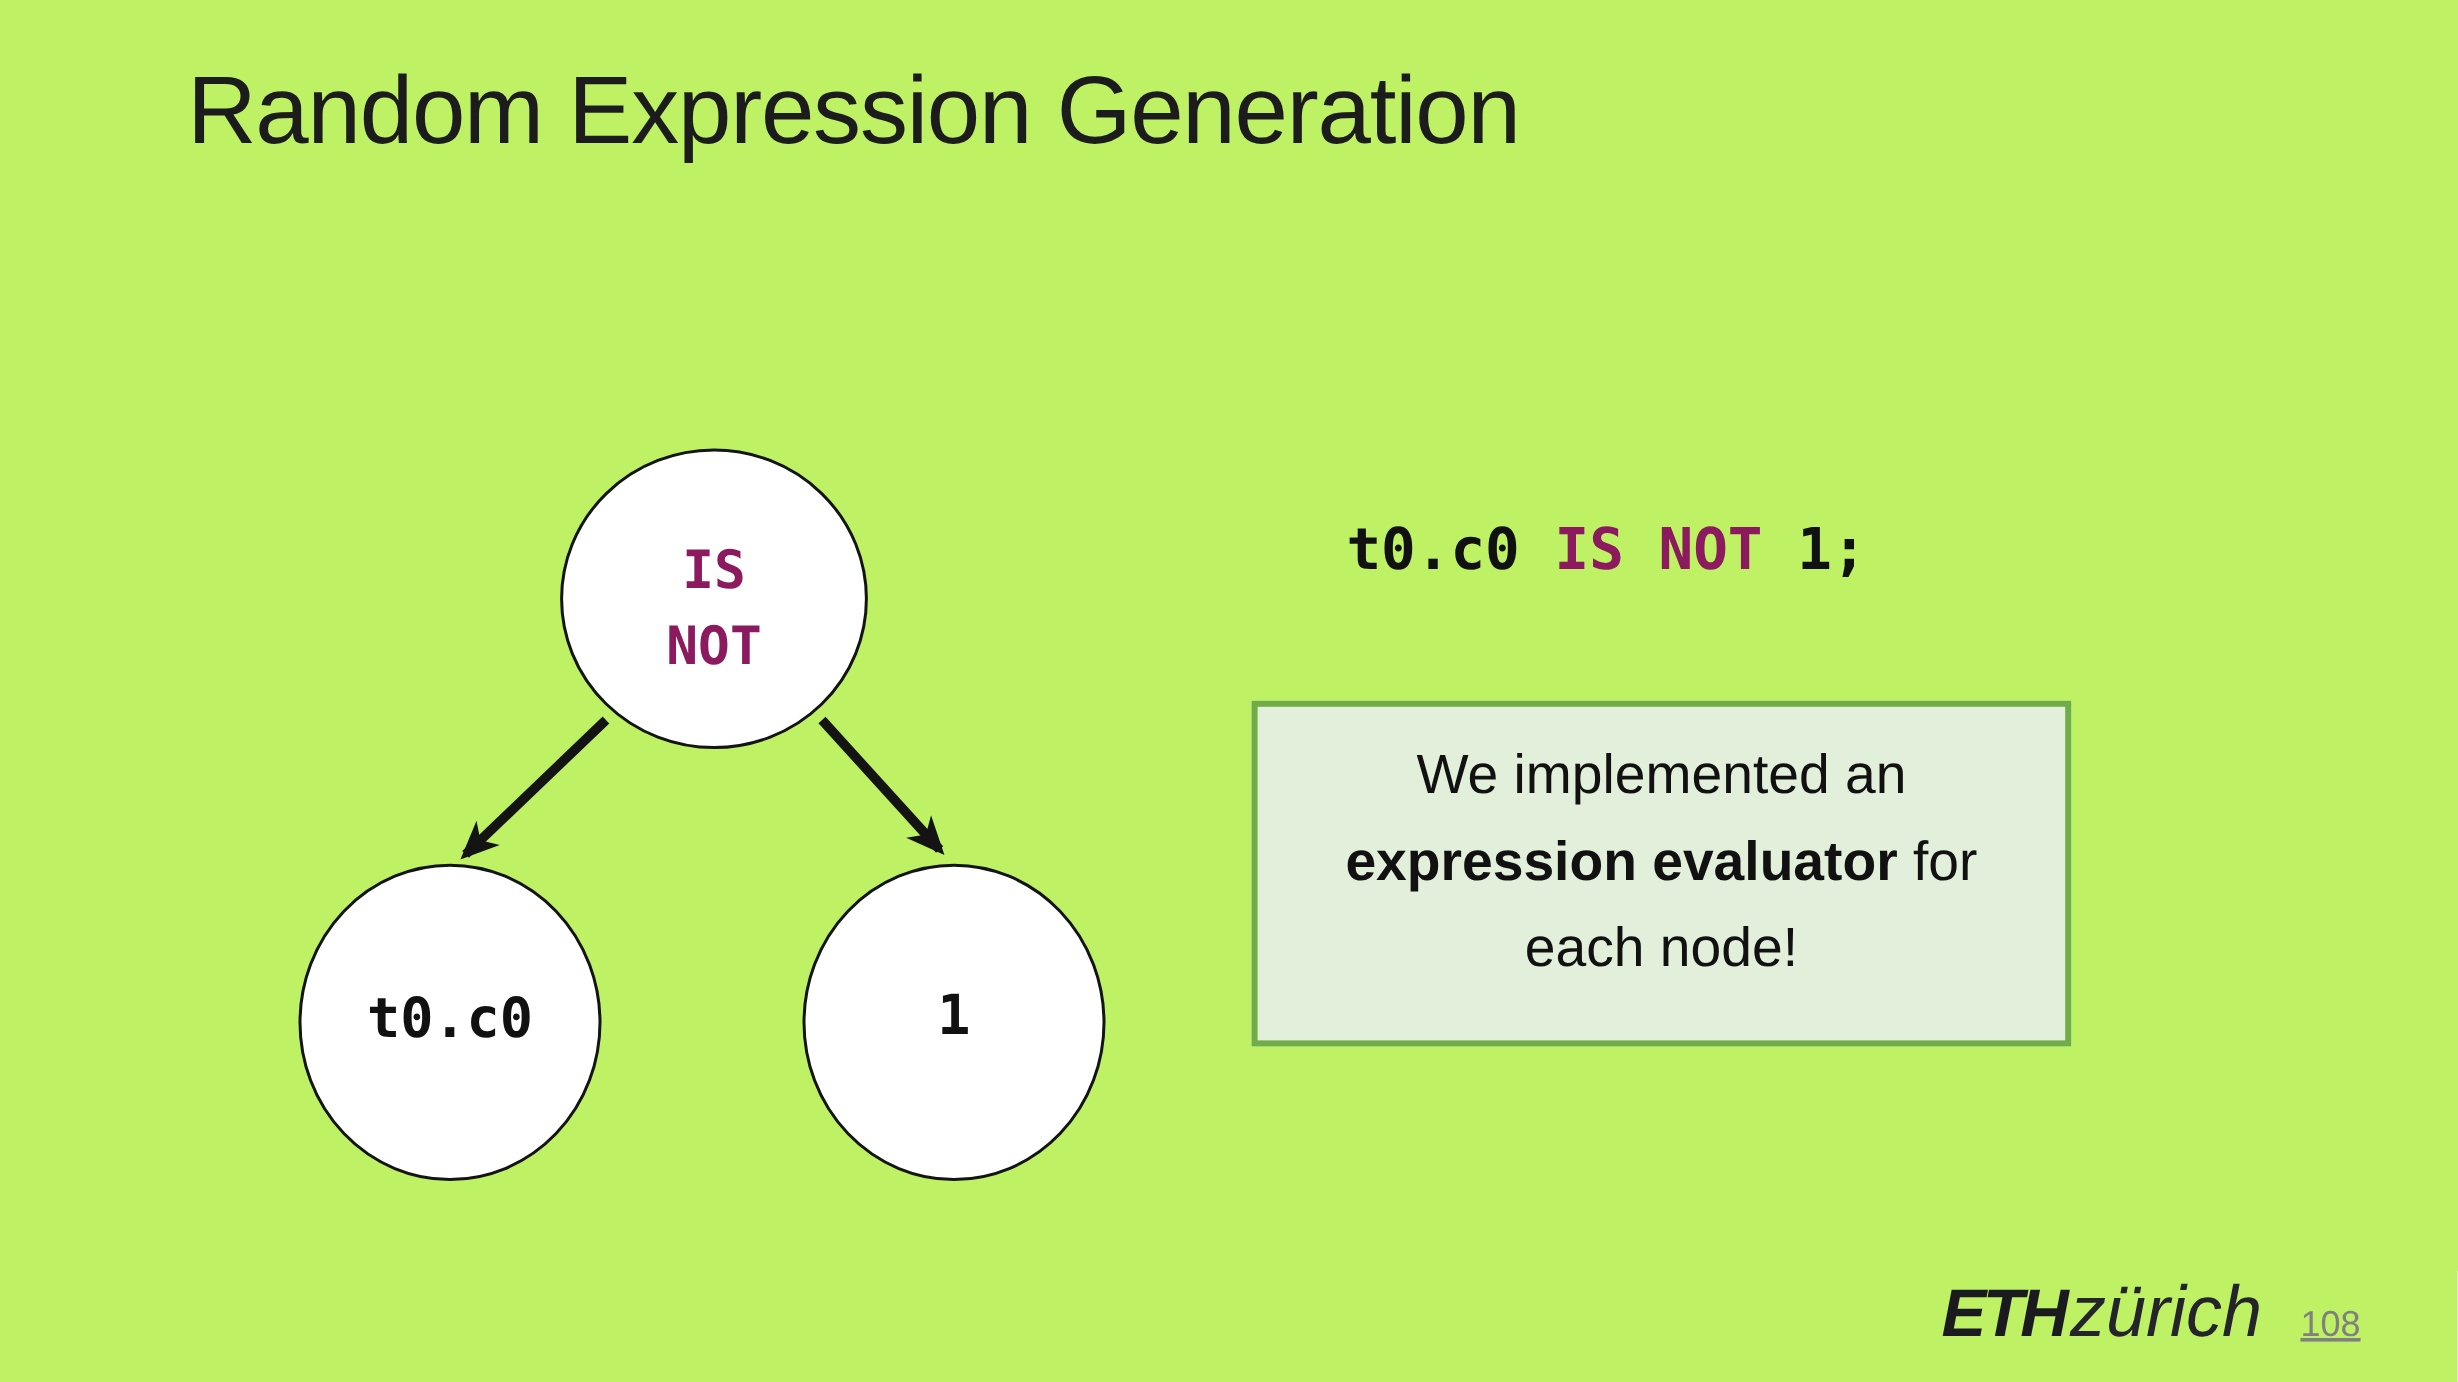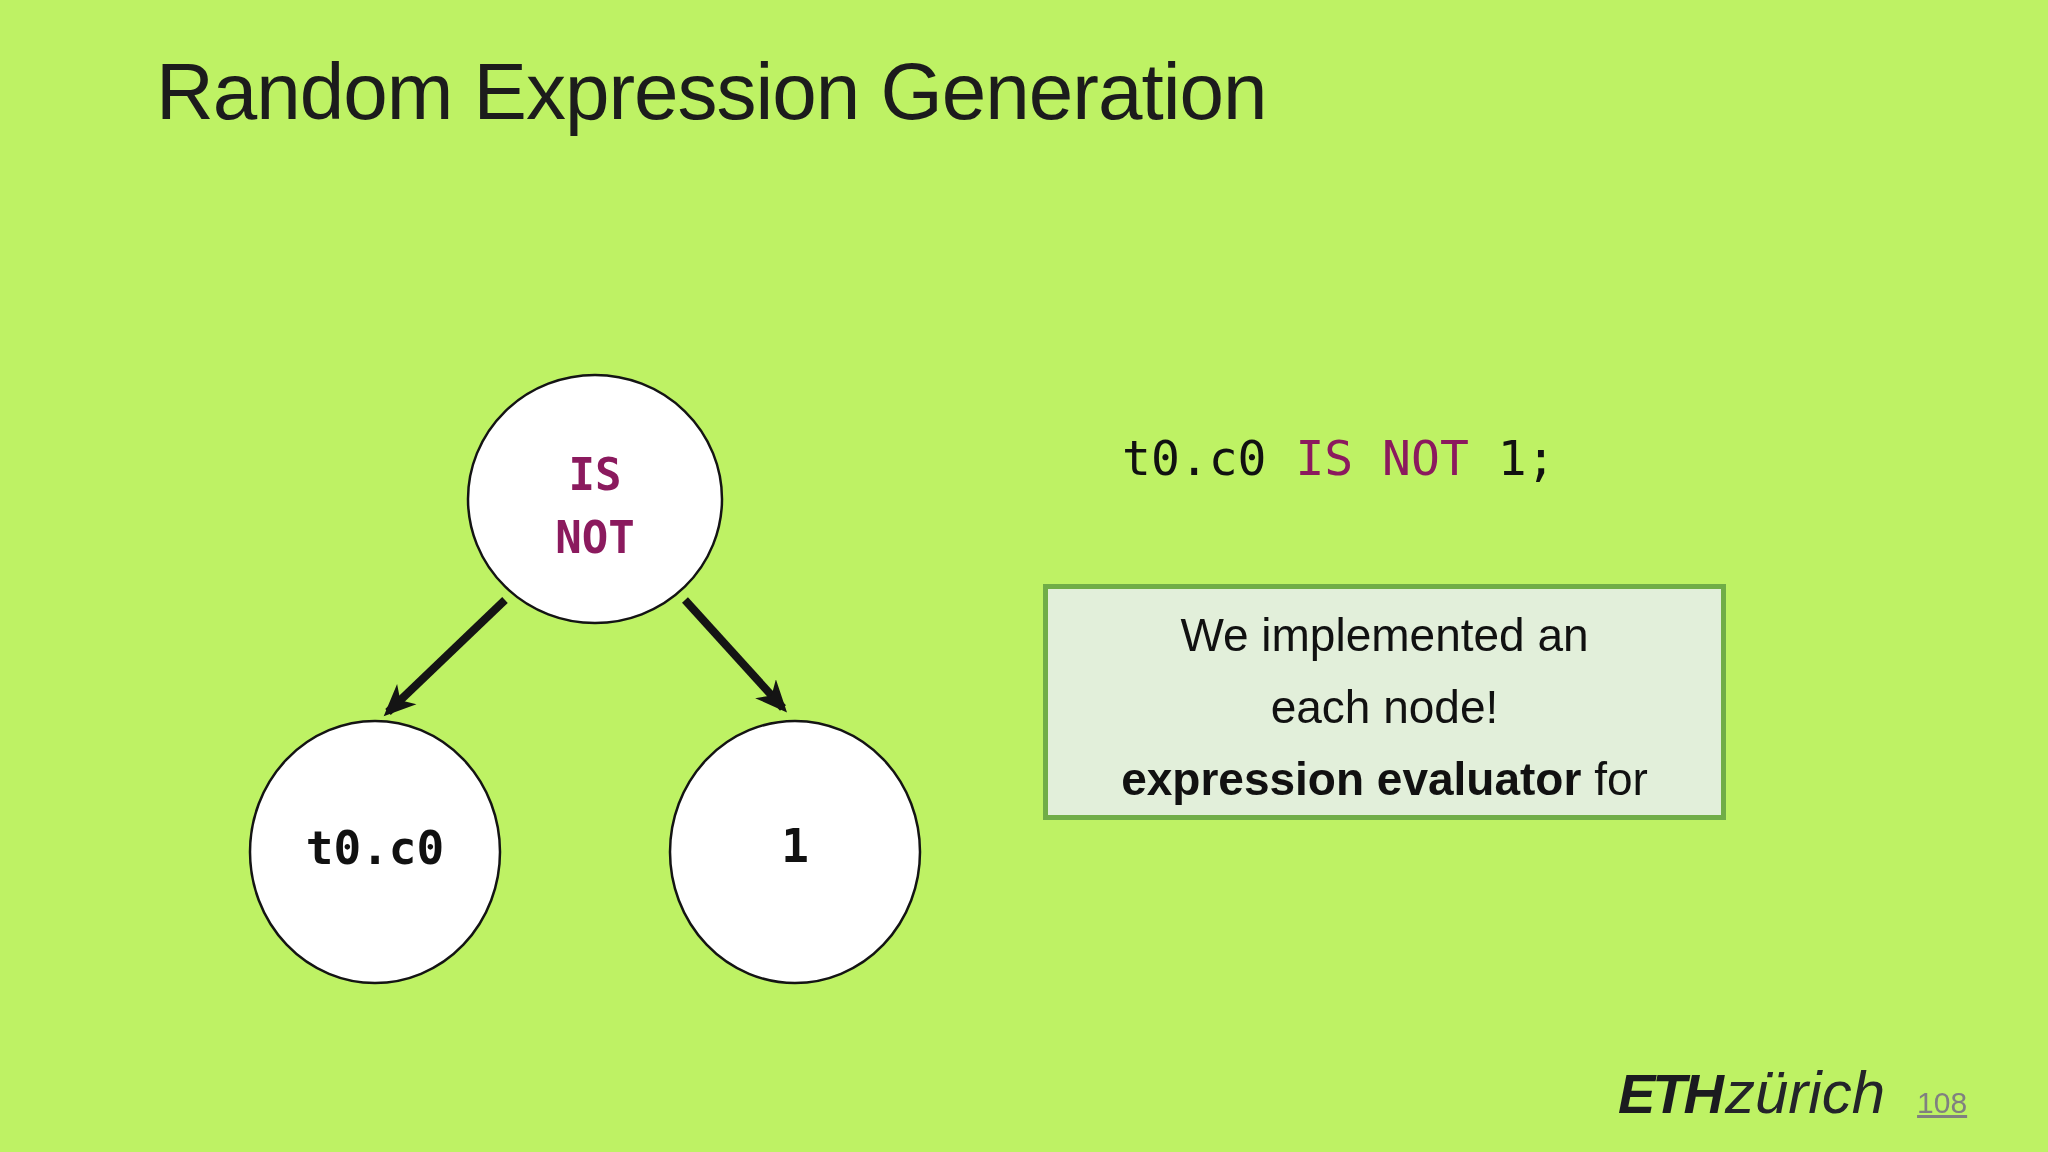--- a/index.html
+++ b/index.html
@@ -29,35 +29,35 @@
     font-family:"DejaVu Sans Mono", monospace;
     font-weight:bold;
     text-anchor:middle;
   }
   .root-label{font-size:44px;fill:var(--keyword-magenta);}
   .leaf-label{font-size:46px;fill:#111111;}
   .expression{
     position:absolute;
     left:1122px;top:430px;
     font-family:"DejaVu Sans Mono", monospace;
-    font-weight:normal;
+    font-weight:bold;
     font-size:48px;
     color:#111111;
     white-space:pre;
   }
   .expression .kw{color:var(--keyword-magenta);}
   .callout{
     position:absolute;
     left:1043px;top:584px;
-    width:683px;height:236px;
+    width:683px;height:288px;
     box-sizing:border-box;
     background:var(--callout-fill);
     border:5px solid var(--callout-border);
     text-align:center;
-    padding-top:10px;
+    padding-top:20px;
   }
   .callout-line{
     font-size:46px;
     line-height:72px;
     color:#111111;
   }
   .callout .bold{font-weight:bold;}
   .callout .pre{white-space:pre;}
   .footer{
     position:absolute;
@@ -110,22 +110,22 @@
     <text class="node-label root-label" x="595" y="490">IS</text>
     <text class="node-label root-label" x="595" y="553">NOT</text>
     <text class="node-label leaf-label" x="375" y="864">t0.c0</text>
     <text class="node-label leaf-label" x="795" y="862">1</text>
   </svg>
 
   <div class="expression"><span>t0.c0 </span><span class="kw">IS NOT</span><span> 1;</span></div>
 
   <div class="callout">
     <div class="callout-line">We implemented an</div>
+    <div class="callout-line"><span class="bold">expression evaluator</span><span class="pre"> for</span></div>
     <div class="callout-line">each node!</div>
-    <div class="callout-line"><span class="bold">expression evaluator</span><span class="pre"> for</span></div>
   </div>
 
   <div class="footer">
     <span><span class="eth-bold">ETH</span><span class="eth-city">zürich</span></span>
     <span class="pagenum">108</span>
   </div>
 
 </div>
 
 </body></html>

